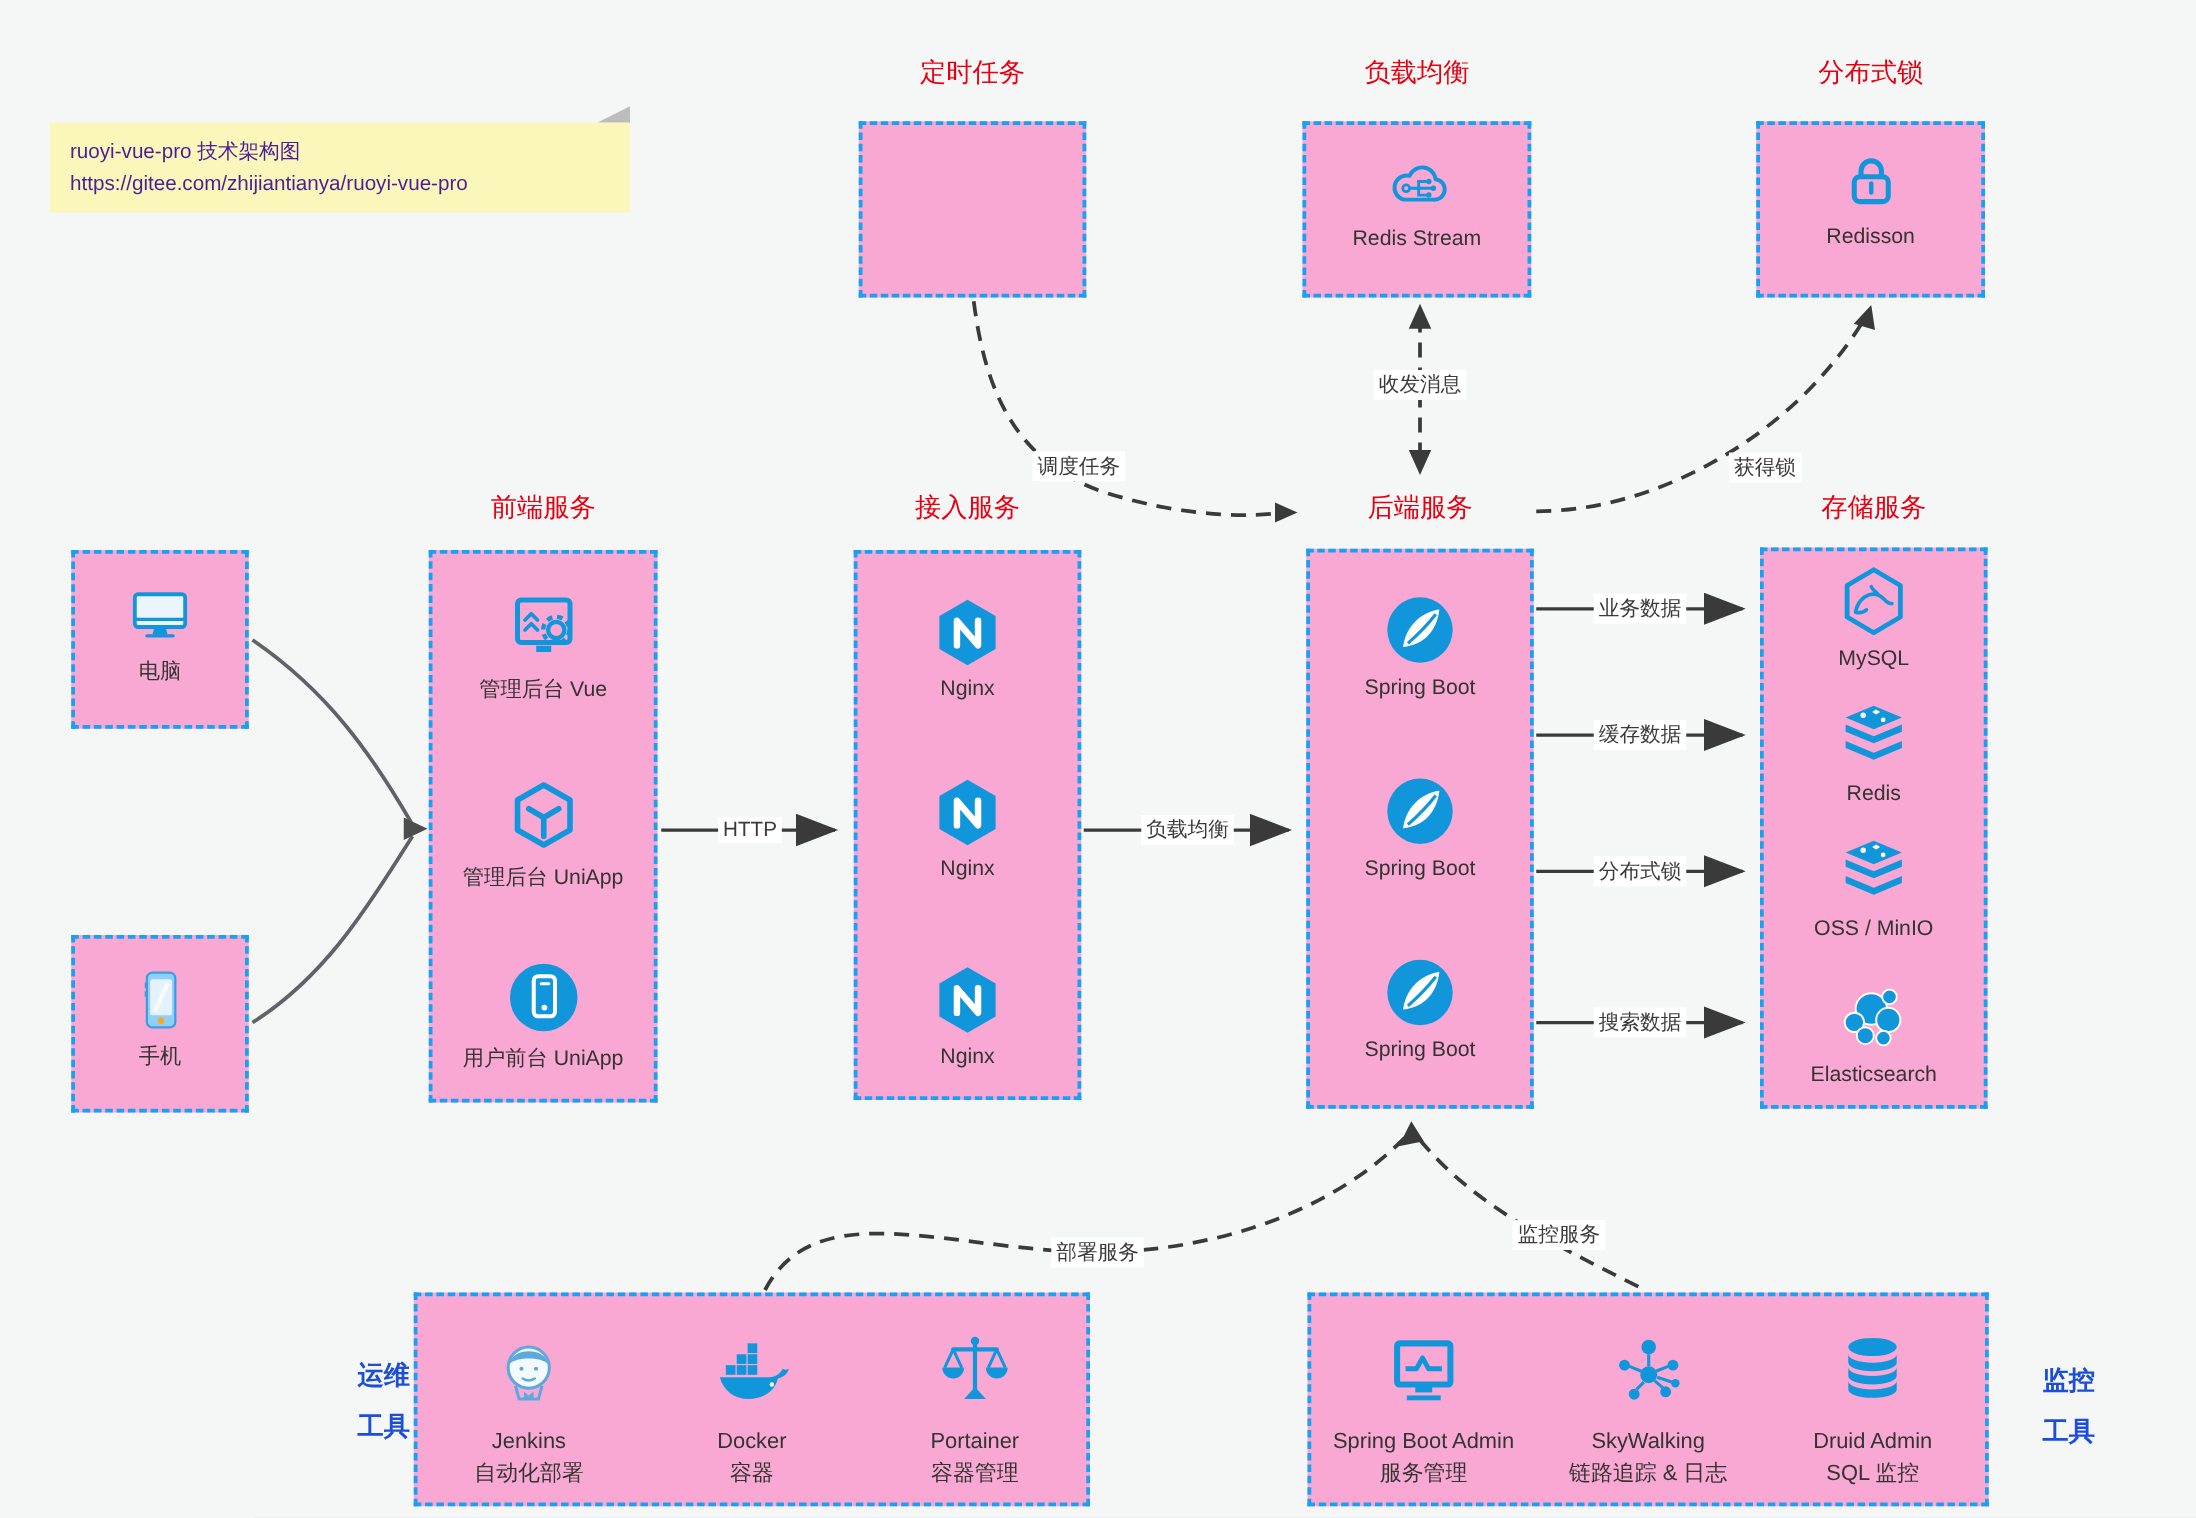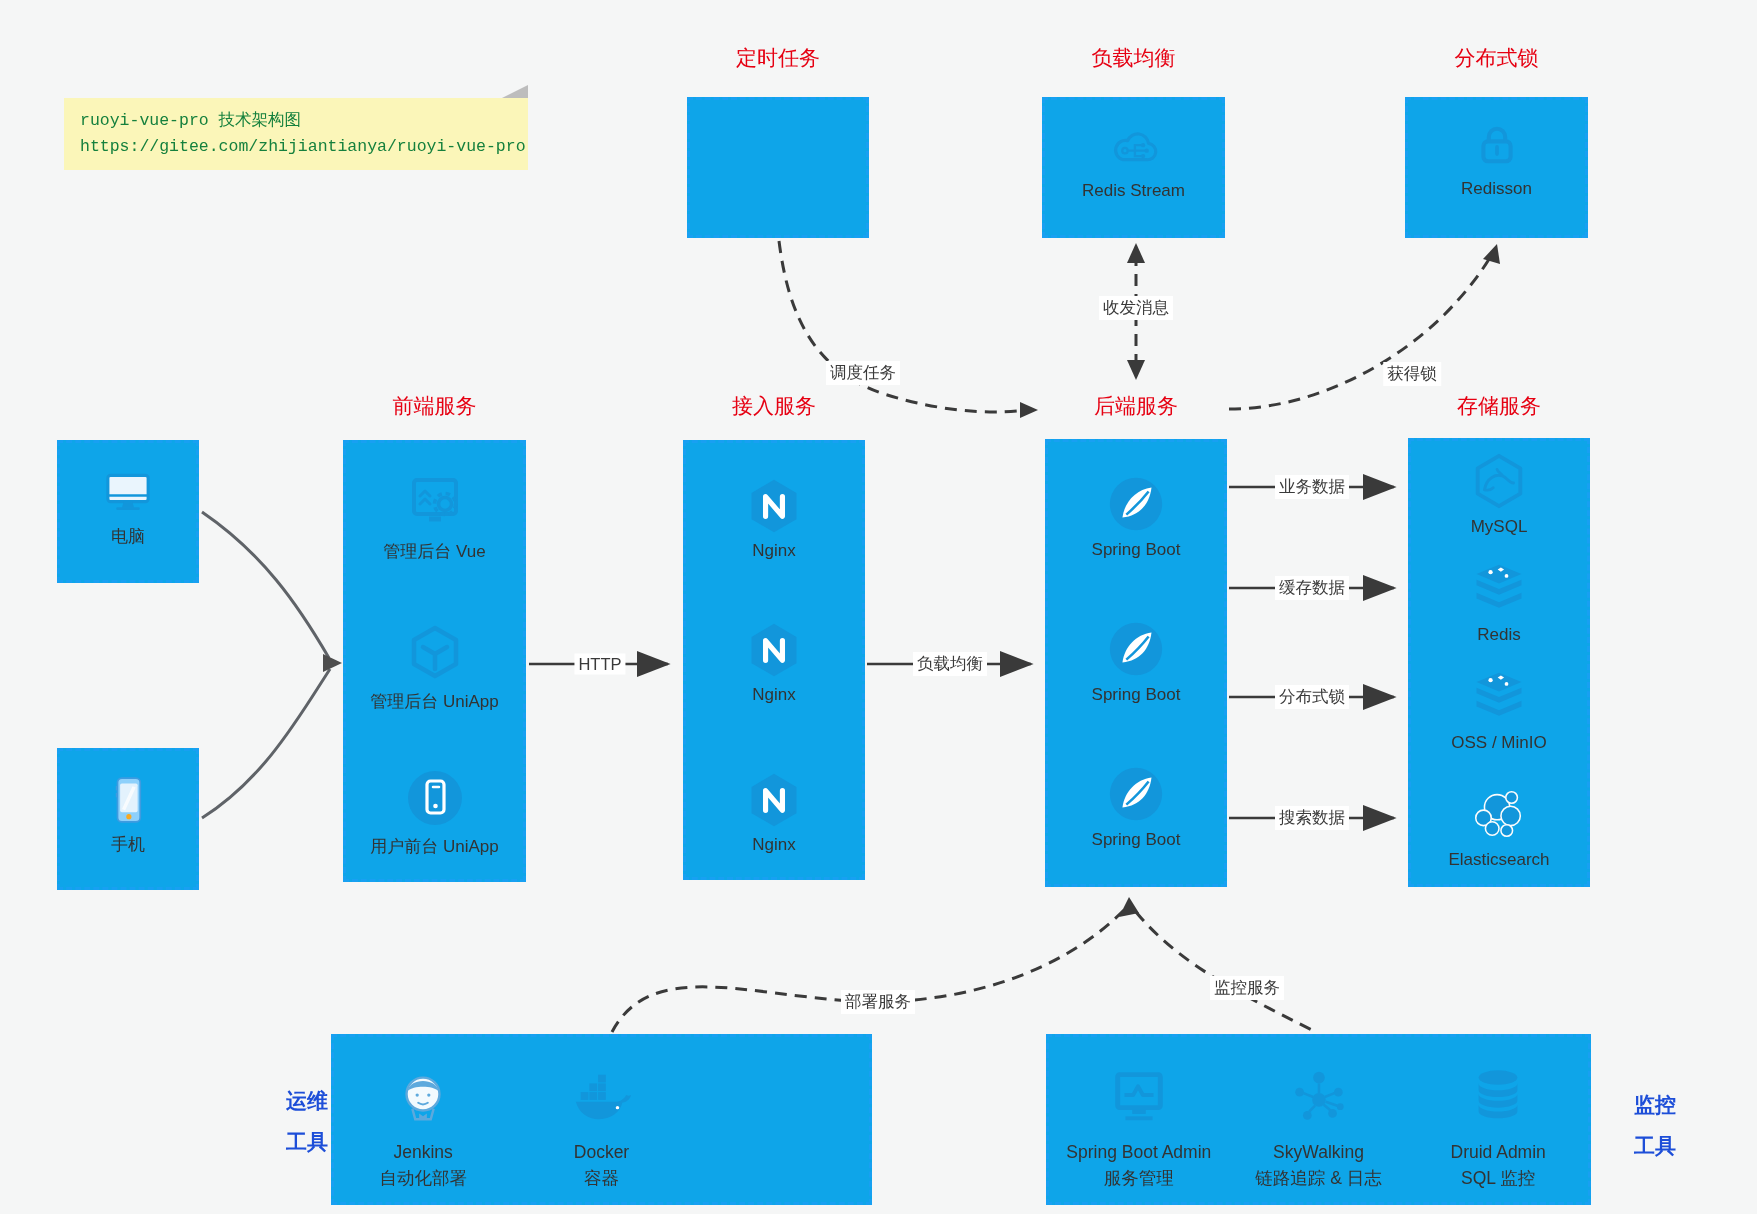--- a/index.html
+++ b/index.html
@@ -1,29 +1,29 @@
 <!DOCTYPE html>
 <html><head>
 <meta charset="utf-8">
 <style>
   html,body{margin:0;padding:0;background:#e9e9e9;}
   .canvas{position:relative;width:1757px;height:1214px;background:#f5f6f6;overflow:hidden;
           font-family:"Liberation Sans","DejaVu Sans",sans-serif;color:#333;}
   .overlay{position:absolute;left:0;top:0;z-index:1;}
-  .gbox{position:absolute;border:3px dashed #18a0f2;background:#0ea5e9;box-sizing:border-box;z-index:0;}
+  .gbox{position:absolute;border:3px dashed #18a0f2;background:#f9a8d4;box-sizing:border-box;z-index:0;}
   .gtitle{position:absolute;text-align:center;font-size:21px;font-weight:normal;color:#e60012;z-index:2;white-space:nowrap;}
   .node{position:absolute;display:flex;flex-direction:column;align-items:center;z-index:2;}
   .node svg{display:block;}
   .nlabel{margin-top:5px;font-size:17px;color:#333;white-space:nowrap;}
   .elabel{position:absolute;transform:translate(-50%,-50%);background:#ffffff;padding:1px 4px;
           font-size:16.5px;color:#3a3a3a;z-index:3;white-space:nowrap;}
   .side-label{position:absolute;color:#1d4ed8;font-weight:bold;font-size:21px;line-height:41px;
           text-align:right;z-index:2;}
-  .note{position:absolute;left:64px;top:98px;width:464px;height:72px;background:#fbf6b9;
-        padding:10px 0 0 16px;box-sizing:border-box;font-size:16.5px;color:#15803d;line-height:26px;z-index:2;font-family:Liberation Mono, monospace;}
+  .note{position:absolute;left:40px;top:98px;width:464px;height:72px;background:#fbf6b9;
+        padding:10px 0 0 16px;box-sizing:border-box;font-size:16.5px;color:#4c1d95;line-height:26px;z-index:2;}
   .note-fold{position:absolute;right:0;top:-13px;width:0;height:0;
         border-left:26px solid transparent;border-bottom:13px solid #bdbdbd;}
   .brow{display:grid;grid-template-columns:1fr 1fr 1fr;height:100%;padding-top:28px;box-sizing:border-box;}
   .bcell{display:flex;flex-direction:column;align-items:center;}
   .bcell svg{margin-bottom:12px;}
   .blabel{font-size:17.5px;line-height:26px;color:#333;text-align:center;white-space:nowrap;}
   .blue{color:#1296db;}
   .ltblue{color:#5da9dd;}
 </style>
 </head>
@@ -284,20 +284,33 @@
             <rect x="20" y="19" width="8" height="8"></rect>
             <rect x="29" y="19" width="8" height="8"></rect>
             <rect x="29" y="10" width="8" height="8"></rect>
             <path d="M6 38 H47 C52 38 56 35 58 31 C60 32 61 32 63 31 C62 35 59 38 54 39 C52 48 43 56 30 56 C18 56 9 49 6 38 Z"></path>
           </g>
           <circle cx="49" cy="44" r="1.8" fill="#ffffff"></circle>
         </svg>
         <div class="blabel">Docker</div>
         <div class="blabel">容器</div>
       </div>
+      <div class="bcell">
+        <svg width="62" height="62" viewBox="0 0 64 64" class="blue">
+          <circle cx="32" cy="8" r="3.5" fill="currentColor"></circle>
+          <path d="M32 10 V48" stroke="currentColor" stroke-width="3.5"></path>
+          <path d="M14 15 H50" stroke="currentColor" stroke-width="3.5" stroke-linecap="round"></path>
+          <path d="M14 15 L7 30 M14 15 L21 30 M50 15 L43 30 M50 15 L57 30" stroke="currentColor" stroke-width="2.5" fill="none"></path>
+          <path d="M5 30 a9 9 0 0 0 18 0 z" fill="currentColor"></path>
+          <path d="M41 30 a9 9 0 0 0 18 0 z" fill="currentColor"></path>
+          <path d="M32 46 l-9 10 h18 z" fill="currentColor"></path>
+        </svg>
+        <div class="blabel">Portainer</div>
+        <div class="blabel">容器管理</div>
+      </div>
     </div>
   </div>
 
   <div class="side-label" style="left:1600px;top:1084px;width:76px">
     <div>监控</div>
     <div>工具</div>
   </div>
   <div class="gbox" style="left:1046px;top:1034px;width:545px;height:171px;z-index:2">
     <div class="brow">
       <div class="bcell">

